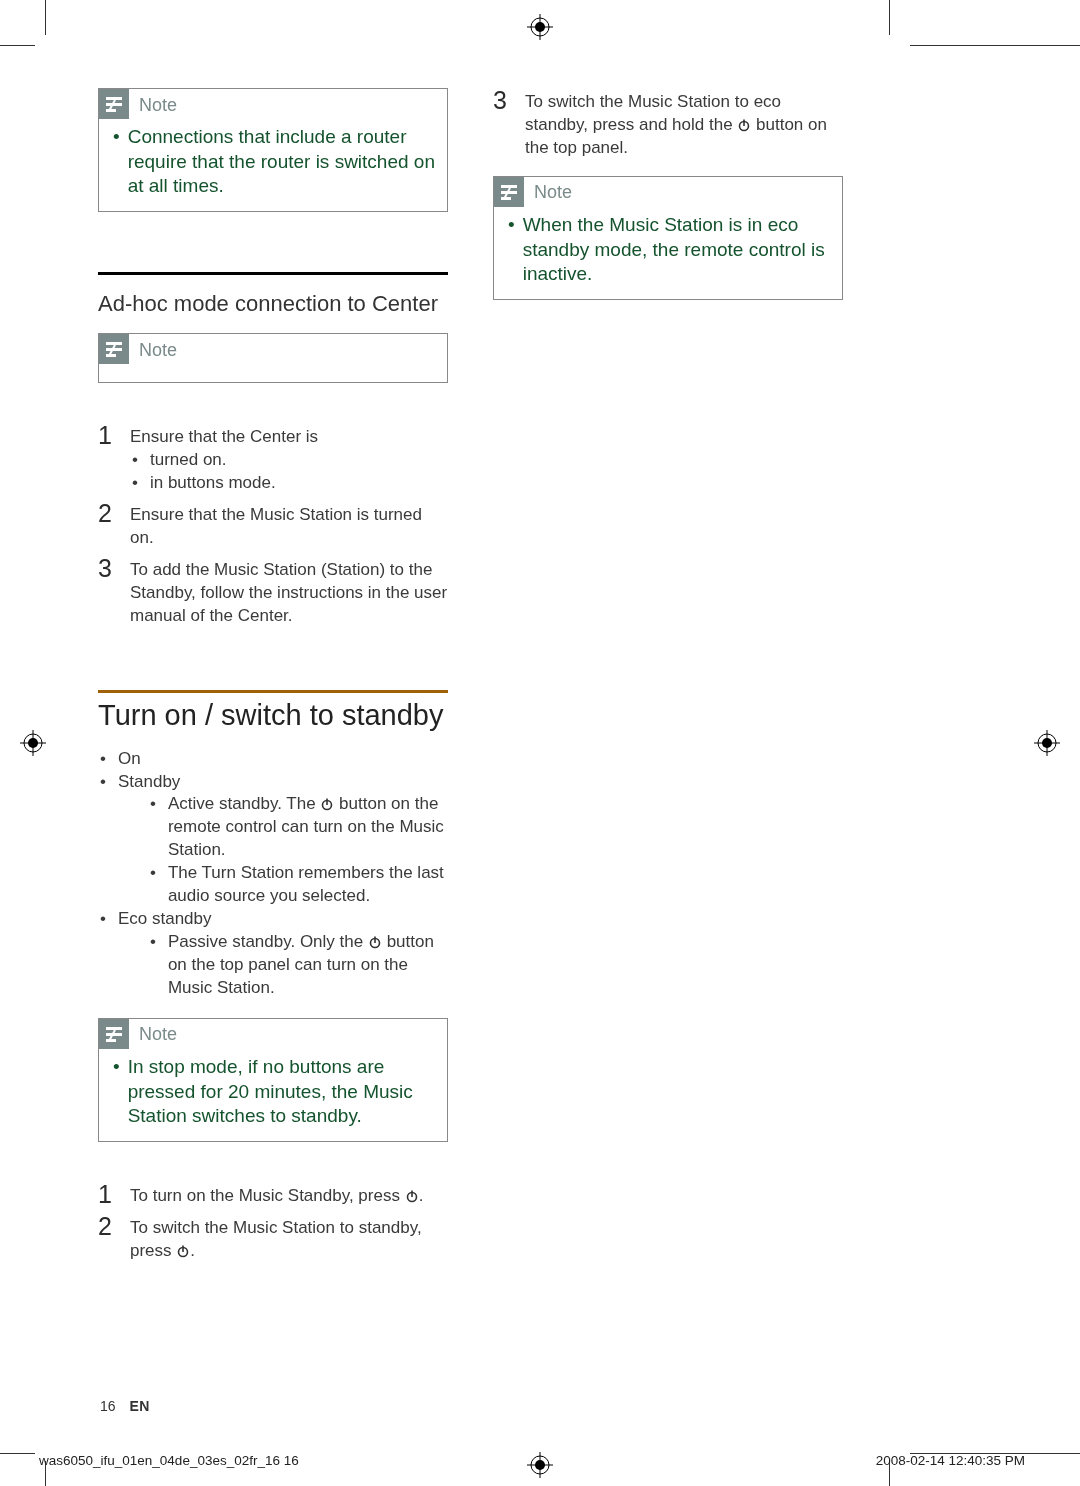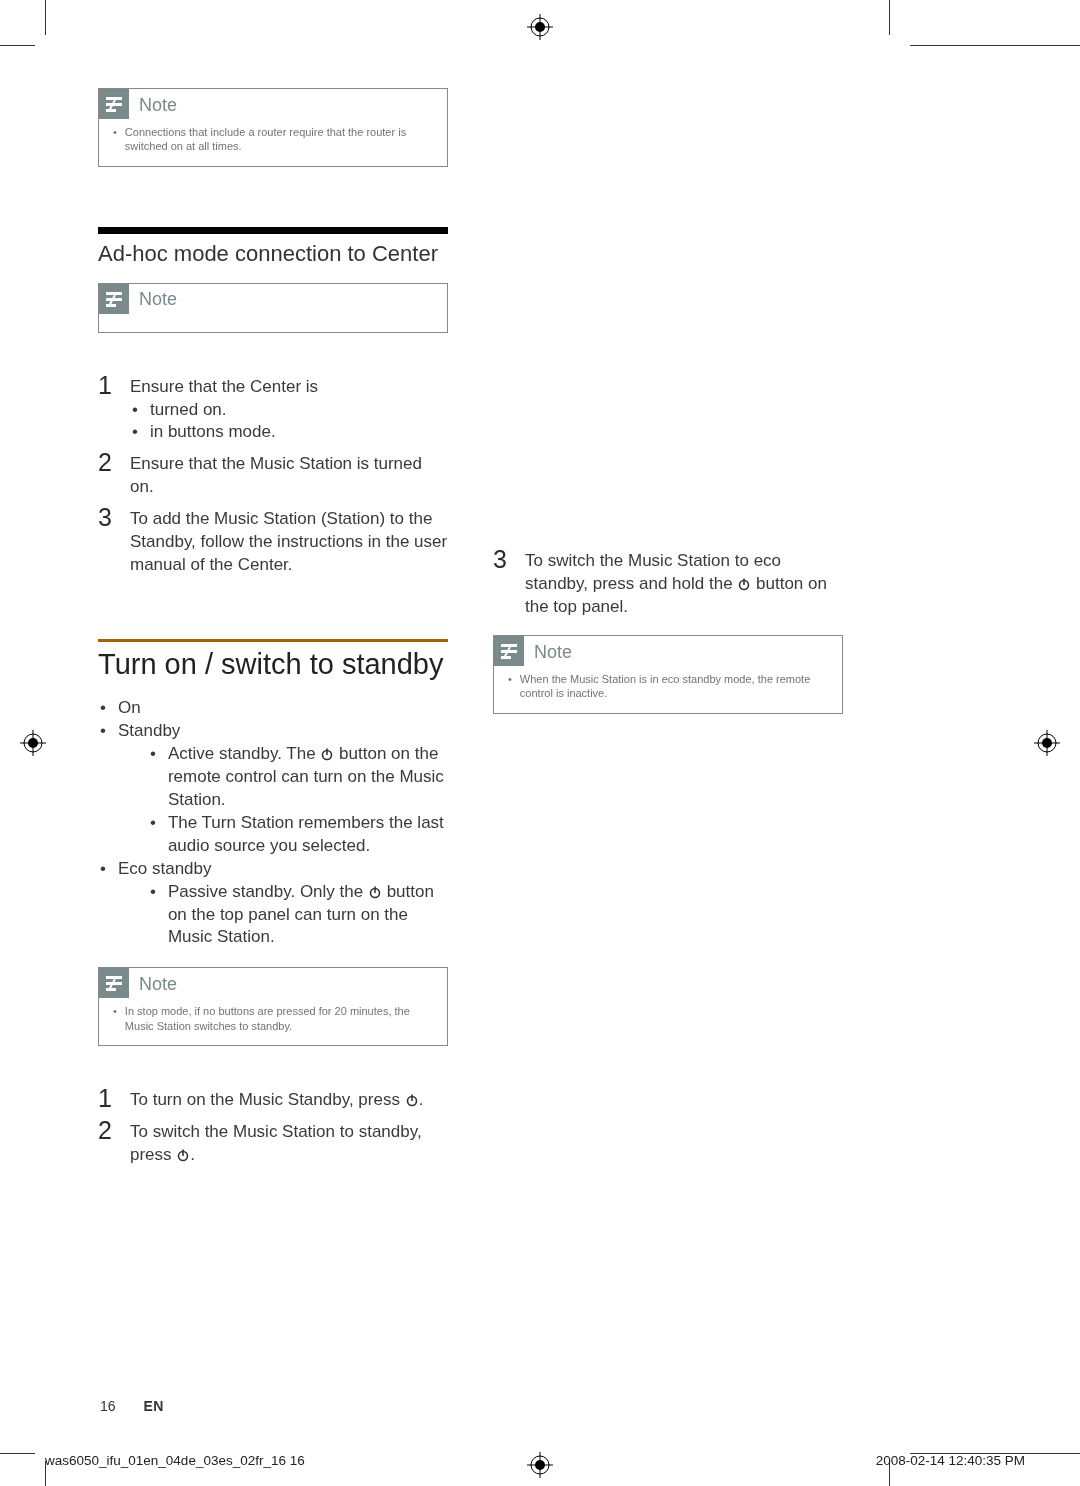--- a/index.html
+++ b/index.html
@@ -17,50 +17,50 @@
   .crop-br-v { position:absolute; bottom:0; right:190px; width:1px; height:25px; background:#333;}
 
   .reg { position:absolute; width:26px; height:26px; }
   .reg svg { width:26px; height:26px; }
   .reg-top { top:14px; left:50%; transform:translateX(-50%);}
   .reg-left { top:50%; left:20px; transform:translateY(-50%);}
   .reg-right { top:50%; right:20px; transform:translateY(-50%);}
   .reg-bottom { bottom:8px; left:50%; transform:translateX(-50%);}
 
   .content { position:absolute; top:88px; left:98px; right:98px; bottom:72px; }
-  .columns { display:flex; gap:45px;align-items:center; }
+  .columns { display:flex; gap:45px; }
   .col { width: 350px; }
 
   .note-box { border:1px solid #888; padding:8px 12px 12px 12px; }
   .note-head { display:flex; align-items:center; gap:10px; margin:-8px -12px 6px -12px;}
   .note-icon { width:30px; height:30px; background:#7a8a8a; display:flex; align-items:center; justify-content:center;}
   .note-icon svg { width:18px; height:18px;}
   .note-label { color:#7a8a8a; font-size:18px; padding-top:2px;}
-  .note-item { font-size:11px; line-height:1.3; color:#737373; display:flex; }
+  .note-item { font-size:19px; line-height:1.3; color:#14532d; display:flex; }
   .note-item::before { content:"•"; margin:0 8px 0 2px;}
 
-  .h3 { font-size:22px; font-weight:400; color:#333; border-top:7px solid #000000; padding-top:7px; margin-top:6px; margin-bottom:14px;}
+  .h3 { font-size:22px; font-weight:400; color:#333; border-top:3px solid #000000; padding-top:16px; margin-top:6px; margin-bottom:14px;}
   .h2 { font-size:29px; font-weight:400; color:#222; border-top:3px solid #a16207; padding-top:6px; margin-top:10px; margin-bottom:14px;}
 
   .para { font-size:17px; line-height:1.35; color:#3a3a3a; margin-bottom:4px;}
 
   .num-list { list-style:none; }
   .num-list > li { display:flex; gap:14px; margin-bottom:6px; }
   .num { font-size:25px; font-weight:500; color:#2b2b2b; line-height:1; min-width:18px;}
   .num-body { font-size:17px; line-height:1.35; color:#3a3a3a; padding-top:3px;}
 
   .bullets { list-style:none; }
   .bullets > li { font-size:17px; line-height:1.35; color:#3a3a3a; display:flex; }
   .bullets > li::before { content:"•"; margin:0 12px 0 2px;}
   .bullets .sub { padding-left:30px; }
 
   .footer { position:absolute; bottom:72px; left:100px; font-size:14px; color:#333; }
-  .footer .lang { font-weight:600; letter-spacing:0.5px; margin-left:24px;}
-
-  .slugline { position:absolute; bottom:18px; left:45px; right:55px; display:flex; justify-content:space-between; font-size:13.5px; font-family: Arial, sans-serif; color:#222;}
+  .footer .lang { font-weight:600; letter-spacing:0.5px; margin-left:10px;}
+
+  .slugline { position:absolute; bottom:18px; left:39px; right:55px; display:flex; justify-content:space-between; font-size:13.5px; font-family: Arial, sans-serif; color:#222;}
 
   .power-icon { display:inline-block; vertical-align:-2px; width:14px; height:14px;}
   .power-icon svg{ width:14px; height:14px;}
 
   .col-left > * + * { margin-top:16px;}
   .col-right > * + * { margin-top:16px;}
 
   .spacer-h3 { height:28px;}
   .spacer-h2 { height:30px;}
   .spacer-sm { height:8px;}

